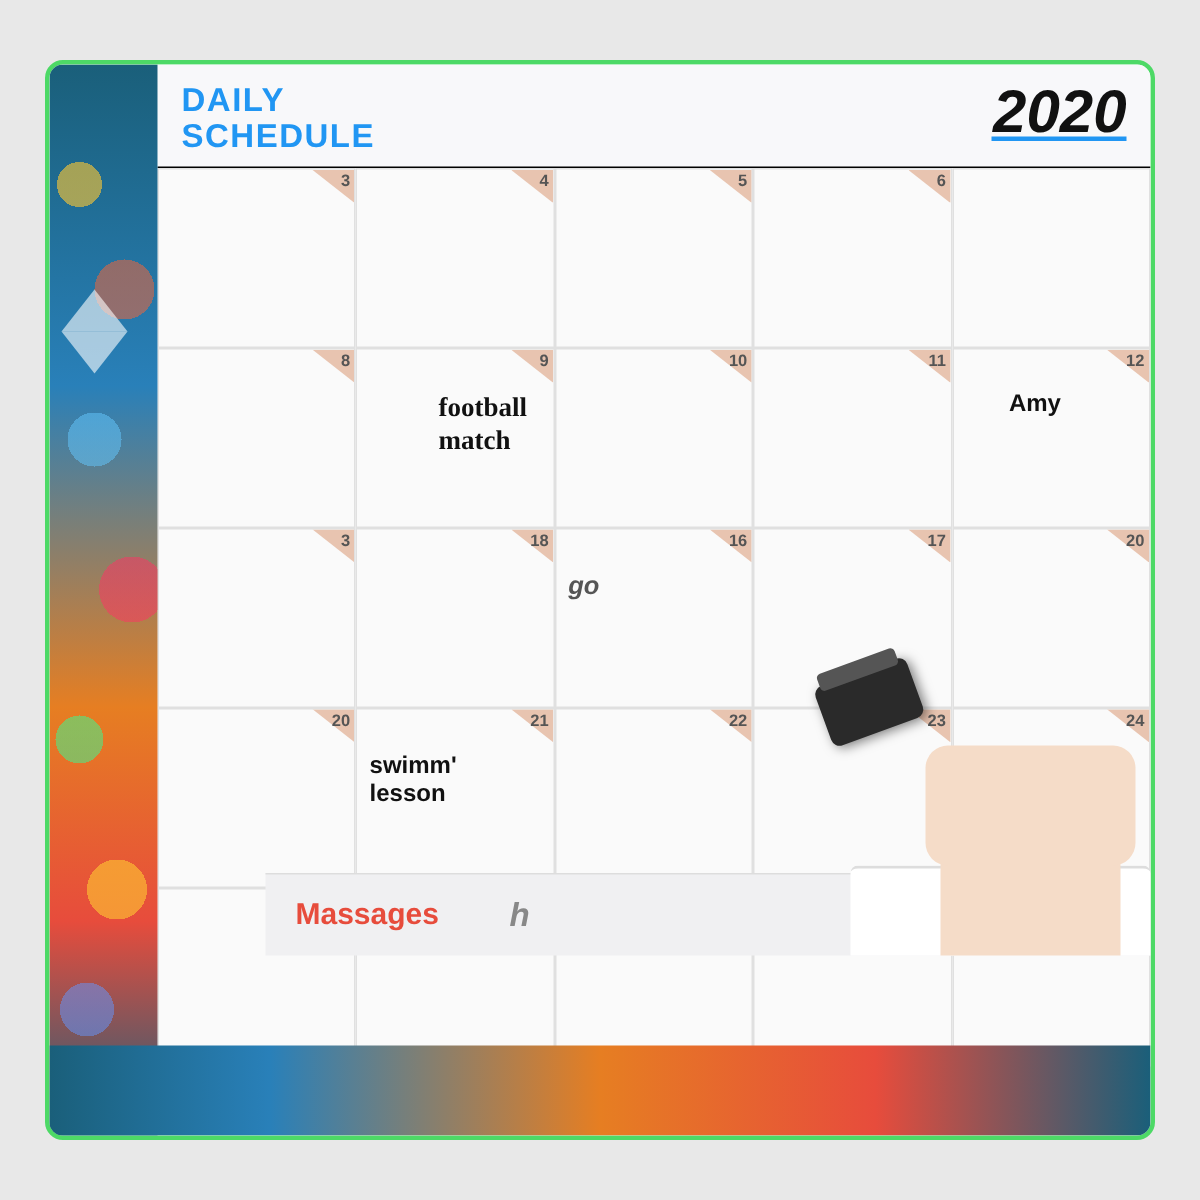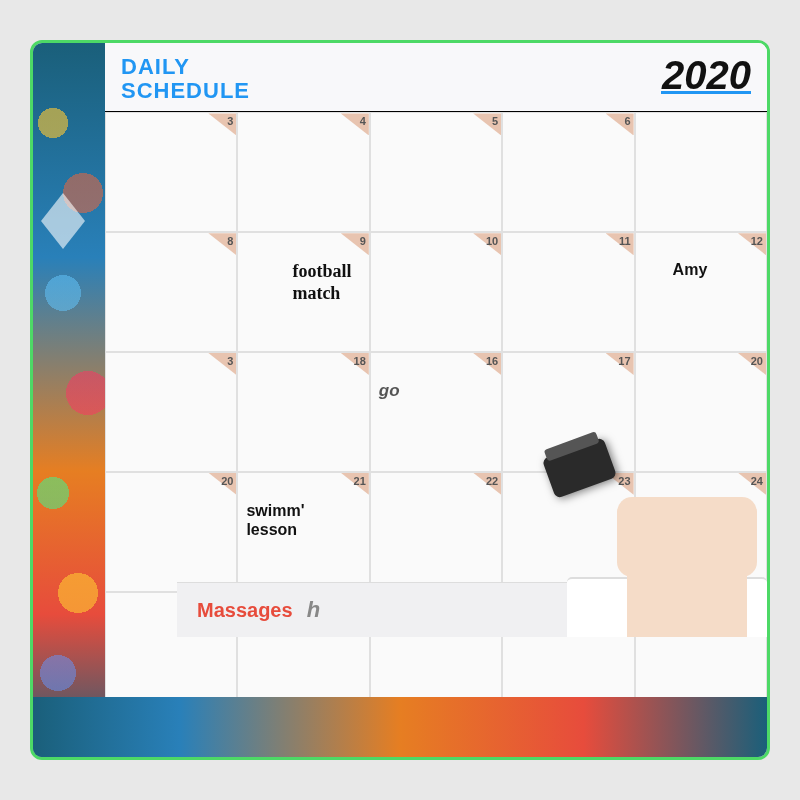--- a/index.html
+++ b/index.html
@@ -196,21 +196,21 @@
       display: flex;
       align-items: center;
       padding: 0 20px;
       border-top: 1px solid #ddd;
     }
 
     .massages-label {
       font-size: 20px;
       font-weight: 900;
       color: #e74c3c;
-      margin-right: 14px;
+      margin-right: 47px;
     }
 
     .note-text-h {
       font-size: 22px;
       font-weight: 600;
       color: #888;
       font-style: italic;
       margin-right: auto;
     }
 

